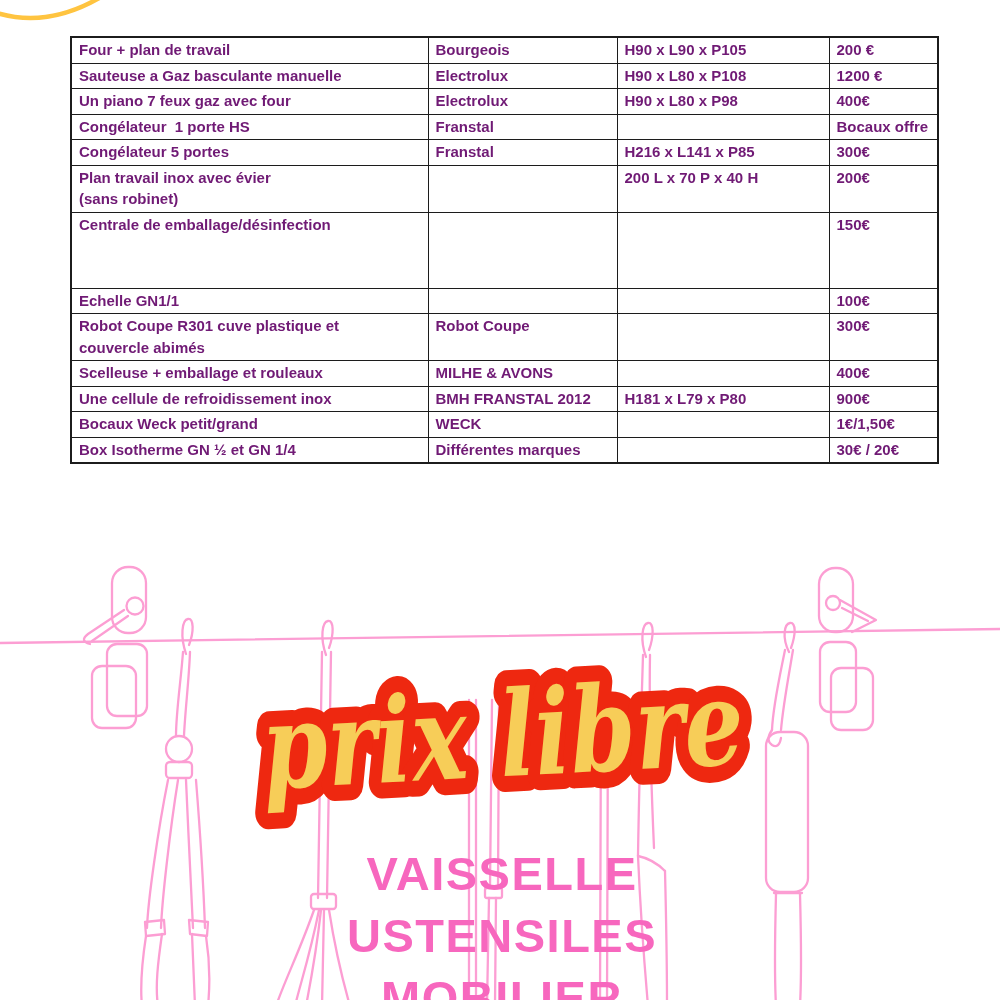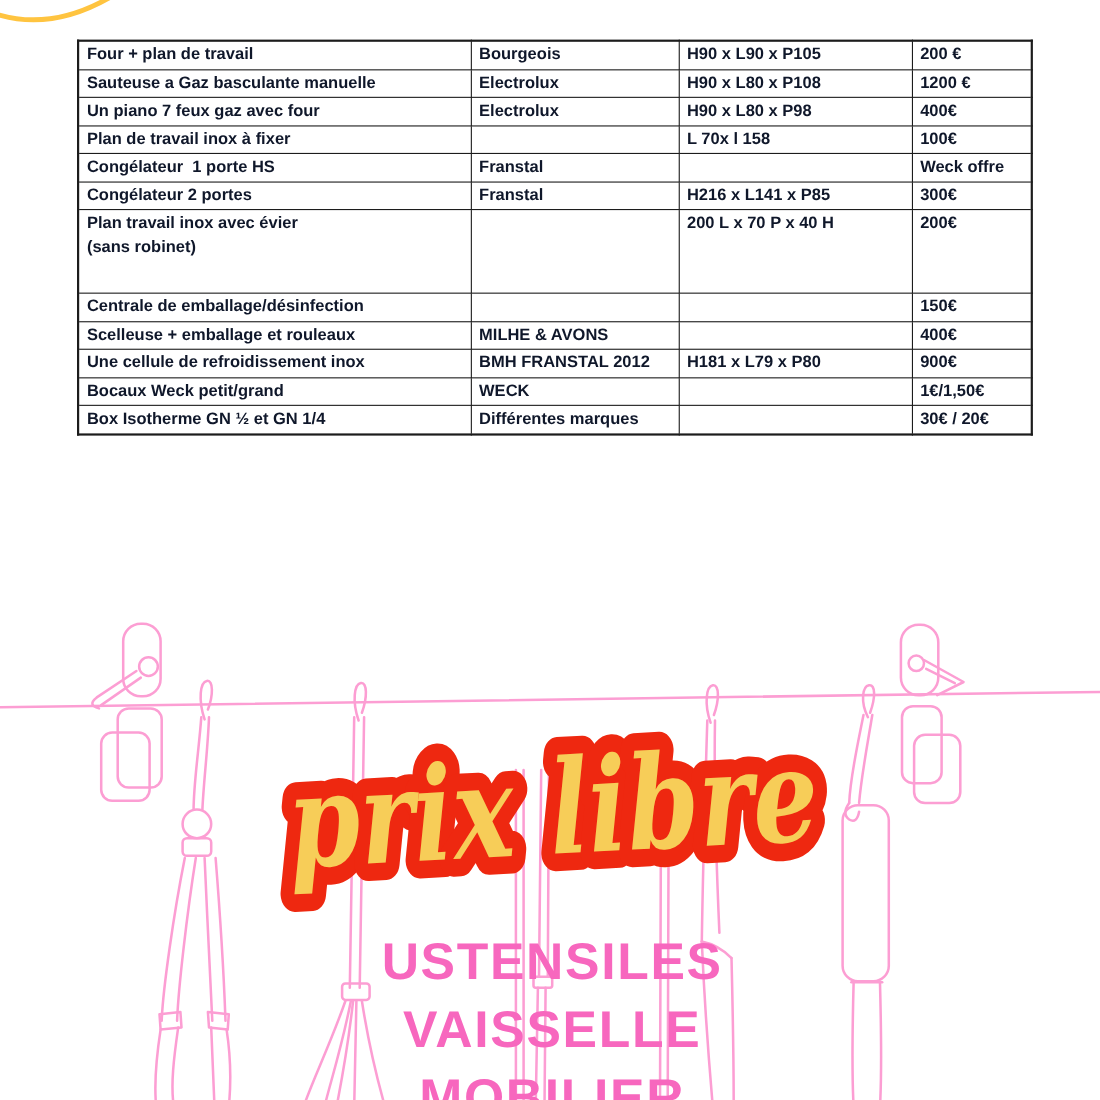--- a/index.html
+++ b/index.html
@@ -10,21 +10,21 @@
   
   table.price-table{
     position:absolute;left:70px;top:36px;width:869px;
     border-collapse:collapse;table-layout:fixed;
     border:2px solid #1c1c1c;
   }
   table.price-table td{
     border:1.6px solid #1c1c1c;
     font-weight:bold;font-size:15px;line-height:21.5px;
     padding:1px 7px 2px;vertical-align:top;
-    white-space:pre-wrap;color:#0f172a;overflow:hidden;
+    white-space:pre-wrap;color:#701a75;overflow:hidden;
   }
   table.price-table tr:nth-child(7) td{height:72px;}
   
   .arc-svg,.line-art-svg{position:absolute;left:0;top:0;width:1000px;height:1000px;pointer-events:none;}
   .line-art-svg *{vector-effect:non-scaling-stroke;}
   
   .sticker{position:absolute;left:238px;top:638px;width:534px;height:205px;transform:rotate(-3deg);pointer-events:none;}
   .sticker text{
     font-family:"DejaVu Serif",serif;font-style:italic;font-weight:bold;
     font-size:118px;paint-order:stroke;stroke-linejoin:round;stroke-linecap:round;
@@ -65,49 +65,56 @@
           <td>H90 x L80 x P108</td>
           <td>1200 €</td>
         </tr>
         <tr>
           <td>Un piano 7 feux gaz avec four</td>
           <td>Electrolux</td>
           <td>H90 x L80 x P98</td>
           <td>400€</td>
         </tr>
         <tr>
-          <td>Plan de travail inox à fixer</td>
-          <td></td>
-          <td>L 70x l 158</td>
-          <td>100€</td>
-        </tr>
-        <tr>
           <td>Congélateur  1 porte HS</td>
           <td>Franstal</td>
           <td></td>
-          <td>Weck offre</td>
-        </tr>
-        <tr>
-          <td>Congélateur 2 portes</td>
+          <td>Bocaux offre</td>
+        </tr>
+        <tr>
+          <td>Congélateur 5 portes</td>
           <td>Franstal</td>
           <td>H216 x L141 x P85</td>
           <td>300€</td>
         </tr>
         <tr>
           <td>Plan travail inox avec évier
 (sans robinet)</td>
           <td></td>
           <td>200 L x 70 P x 40 H</td>
           <td>200€</td>
         </tr>
         <tr>
           <td>Centrale de emballage/désinfection</td>
           <td></td>
           <td></td>
           <td>150€</td>
+        </tr>
+        <tr>
+          <td>Echelle GN1/1</td>
+          <td></td>
+          <td></td>
+          <td>100€</td>
+        </tr>
+        <tr>
+          <td>Robot Coupe R301 cuve plastique et
+couvercle abimés</td>
+          <td>Robot Coupe</td>
+          <td></td>
+          <td>300€</td>
         </tr>
         <tr>
           <td>Scelleuse + emballage et rouleaux</td>
           <td>MILHE &amp; AVONS</td>
           <td></td>
           <td>400€</td>
         </tr>
         <tr>
           <td>Une cellule de refroidissement inox</td>
           <td>BMH FRANSTAL 2012</td>
@@ -197,18 +204,18 @@
         <rect x="831" y="668" width="42" height="62" rx="10"></rect>
       </g>
     </g>
   </svg>
 
   <svg class="sticker" viewBox="0 0 534 205">
     <text x="24" y="138" textLength="482" lengthAdjust="spacingAndGlyphs" stroke-width="32" fill="#F7CD58" stroke="#EE2810">prix libre</text>
   </svg>
 
   <div class="categories" style="color: rgb(247, 103, 190);">
+    <span>VAISSELLE</span>
     <span>USTENSILES</span>
-    <span>VAISSELLE</span>
     <span>MOBILIER</span>
   </div>
 
 </div>
 
 </body></html>

